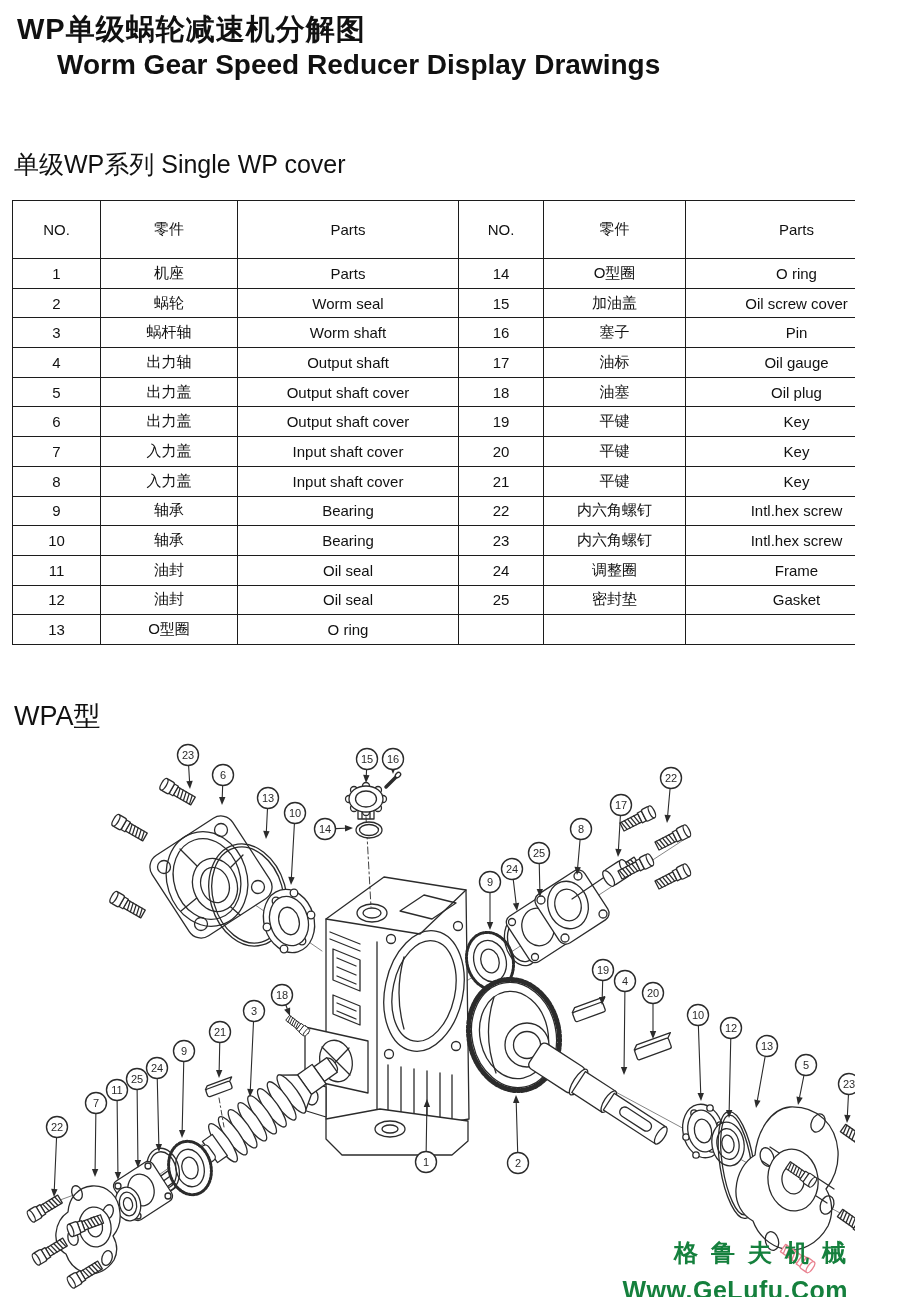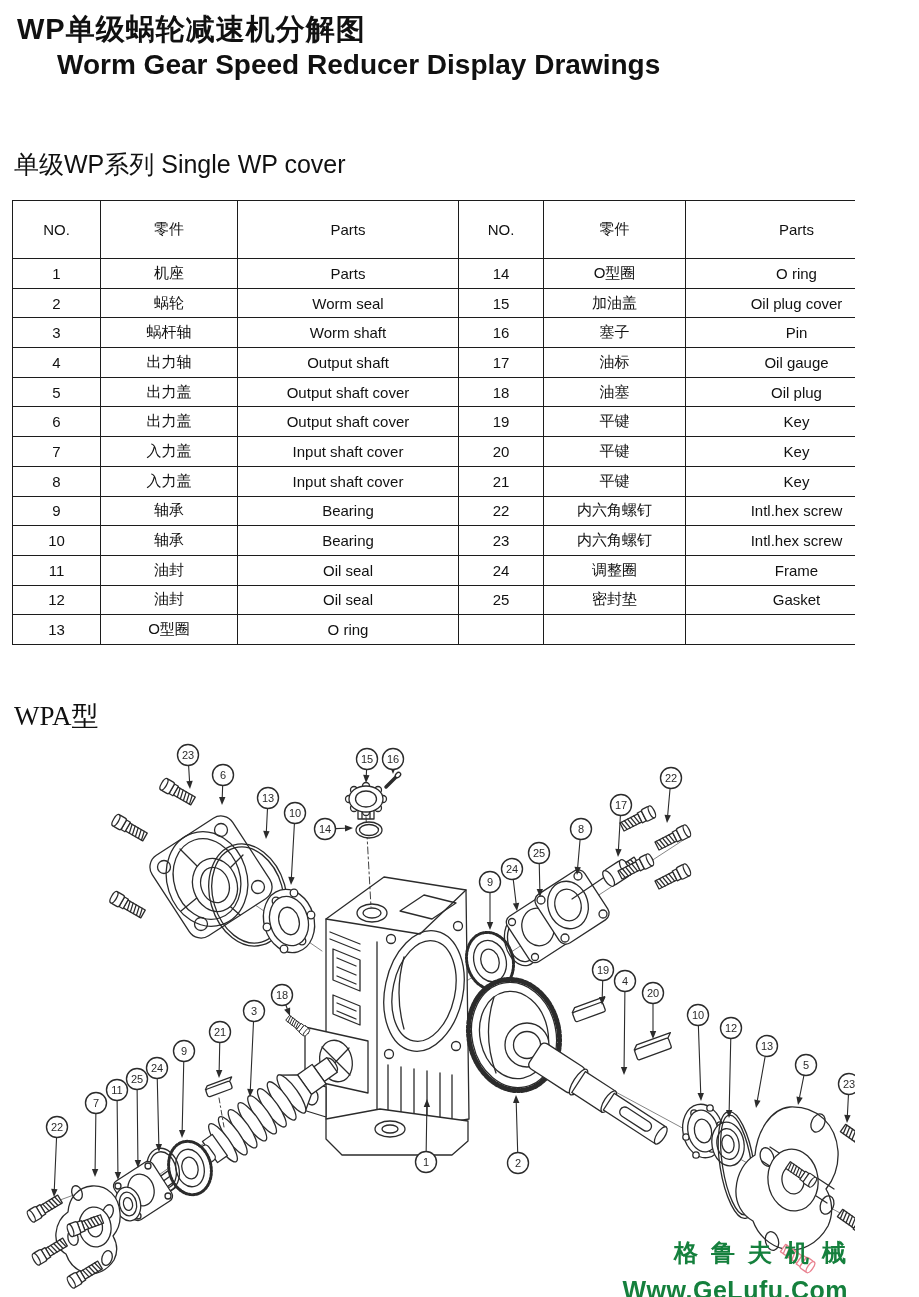--- a/index.html
+++ b/index.html
@@ -1,21 +1,21 @@
 <!DOCTYPE html>
 <html><head>
 <meta charset="utf-8">
 <style>
   html,body{margin:0;padding:0;background:#ffffff;}
   #page{position:relative;width:855px;height:1297px;background:#fff;overflow:hidden;
         font-family:"Liberation Sans","DejaVu Sans",sans-serif;color:#111;}
   .title-cn{position:absolute;left:17px;top:10px;font-size:29px;font-weight:bold;letter-spacing:1px;}
   .title-en{position:absolute;left:16px;top:49px;font-size:28px;font-weight:bold;margin-left:41px;}
   .series-heading{position:absolute;left:14px;top:148px;font-size:25px;font-weight:normal;}
-  .diagram-heading{position:absolute;left:14px;top:698px;font-size:27px;font-weight:normal;font-family:Liberation Serif, serif;}
+  .diagram-heading{position:absolute;left:14px;top:698px;font-size:27px;font-weight:normal;}
   .parts-table{position:absolute;left:12px;top:200px;width:895px;height:445px;
                border-collapse:collapse;table-layout:fixed;}
   .parts-table th,.parts-table td{border:1.6px solid #1c1c1c;text-align:center;vertical-align:middle;
                font-size:15px;font-weight:normal;padding:0;white-space:nowrap;overflow:hidden;}
   .parts-table th{height:57px;}
   #diagram{position:absolute;left:0;top:727px;}
   #diagram text{font-family:"Liberation Sans","DejaVu Sans",sans-serif;}
   .watermark{position:absolute;right:7px;top:1241px;text-align:right;font-weight:bold;line-height:1.0;}
   .watermark .cn{font-size:24px;letter-spacing:13px;margin-right:-11px;}
   .watermark .url{font-size:25px;letter-spacing:0.5px;margin-top:13px;}
@@ -56,21 +56,21 @@
           <td>14</td>
           <td>O型圈</td>
           <td>O ring</td>
         </tr>
         <tr>
           <td>2</td>
           <td>蜗轮</td>
           <td>Worm seal</td>
           <td>15</td>
           <td>加油盖</td>
-          <td>Oil plug cover</td>
+          <td>Oil screw cover</td>
         </tr>
         <tr>
           <td>3</td>
           <td>蜗杆轴</td>
           <td>Worm shaft</td>
           <td>16</td>
           <td>塞子</td>
           <td>Pin</td>
         </tr>
         <tr>

